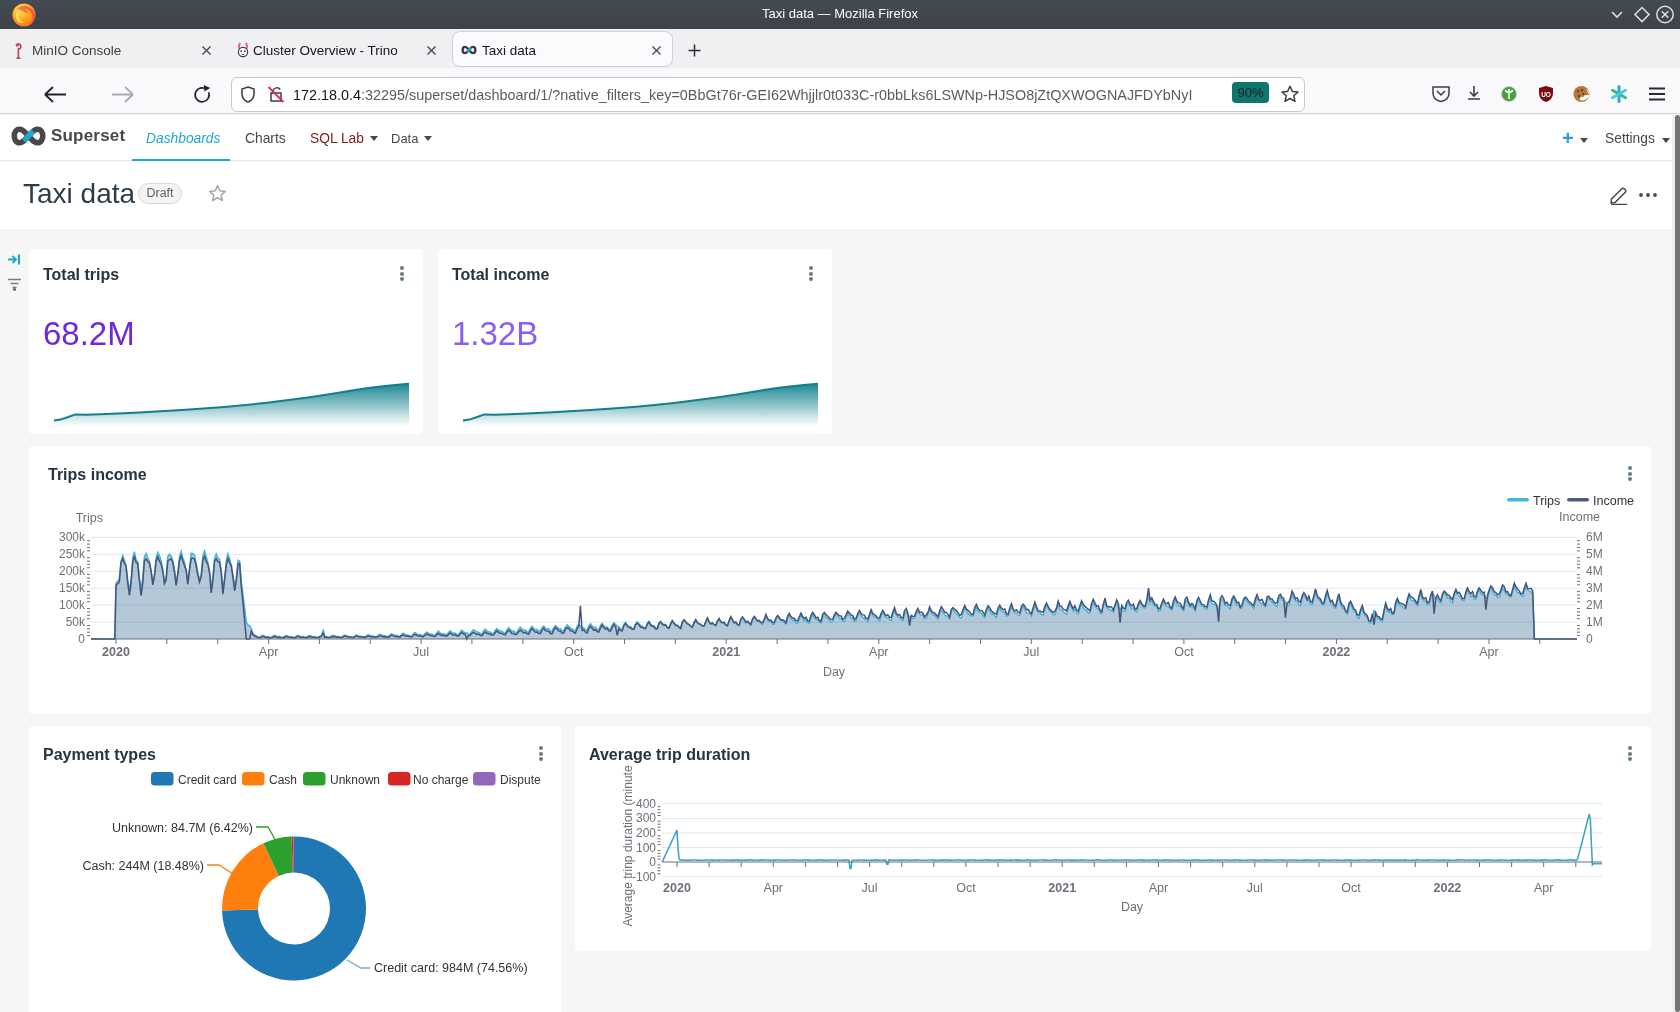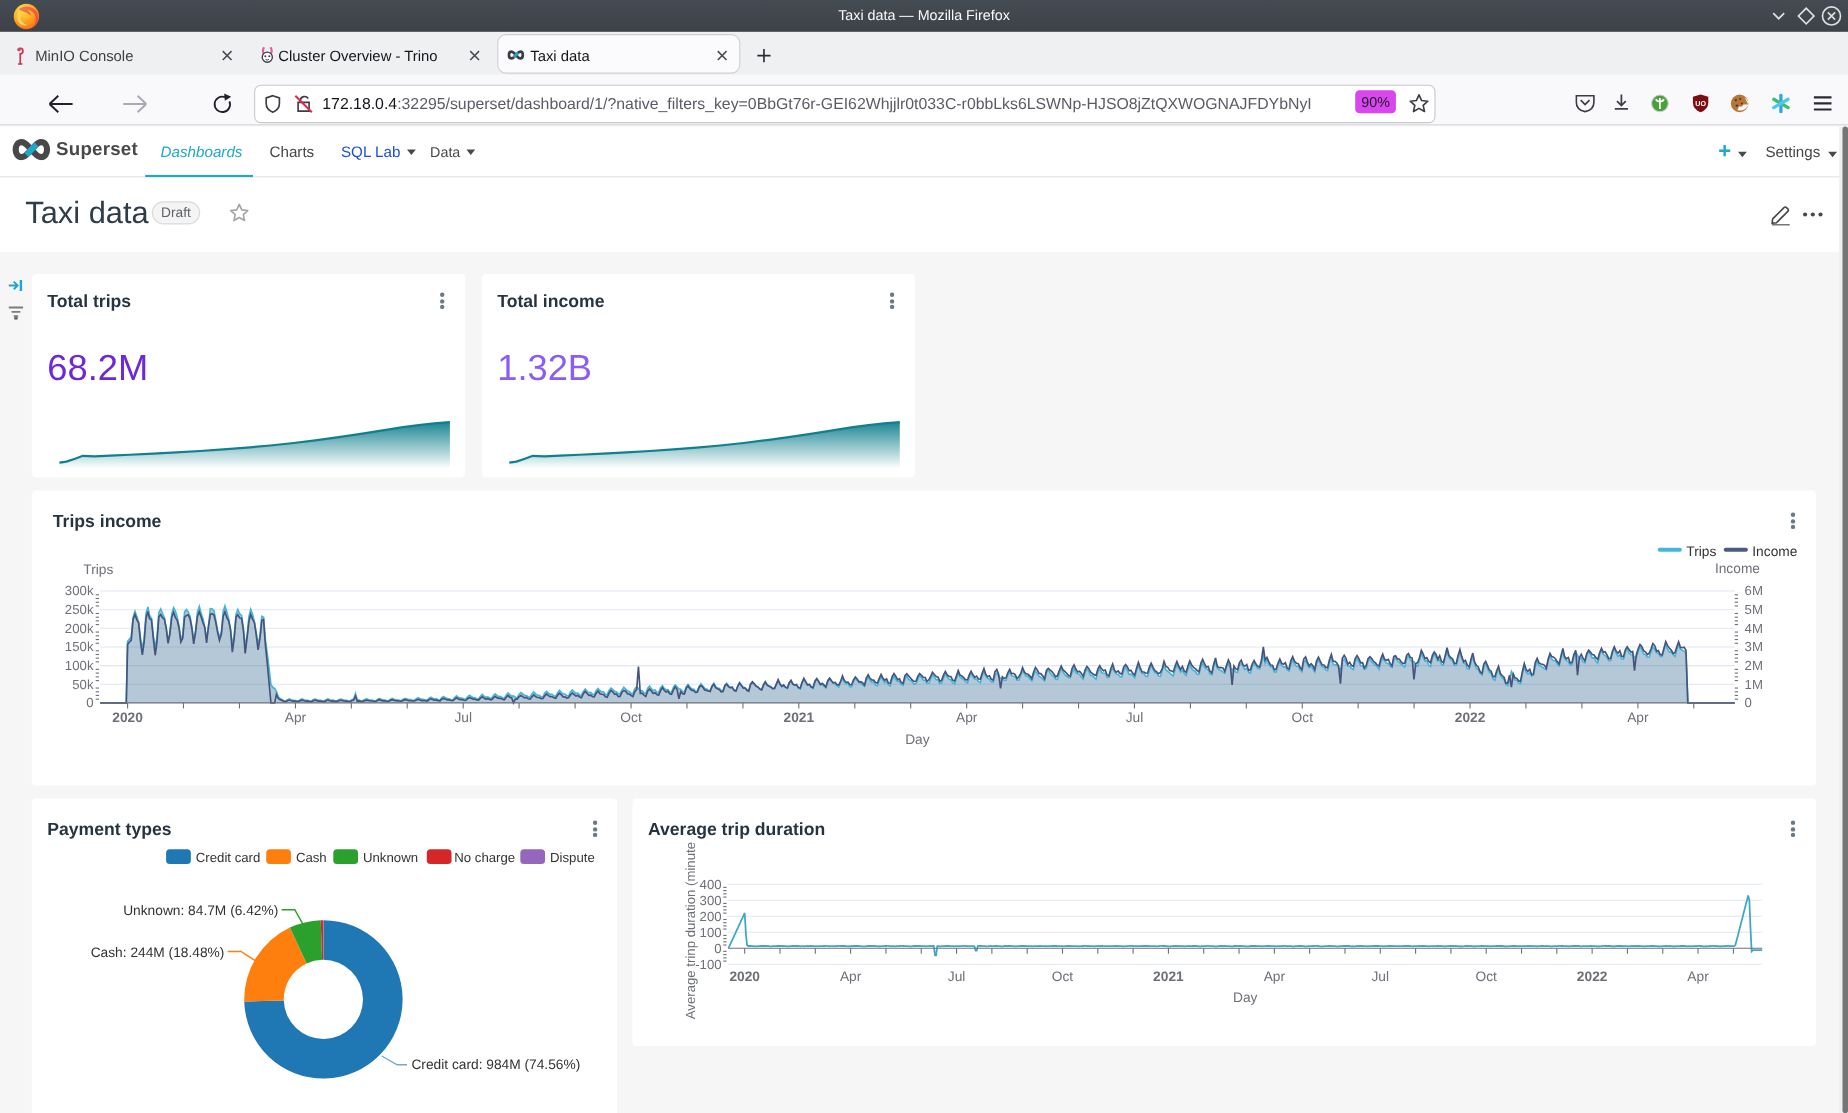--- a/index.html
+++ b/index.html
@@ -79,21 +79,21 @@
   <path d="M166.6,8.2 A7,7 0 1 1 162.6,4.3" stroke="#23222a" stroke-width="1.7" fill="none"></path>
     <path d="M161.8,0.9 L168.2,3.9 L162.4,7.6 Z" fill="#23222a"></path>
 </svg>
 <div class="abs" style="left:231px;top:77px;width:1074px;height:35px;background:#fff;border:1px solid #c8c8ce;border-radius:6px;"></div>
 <svg class="abs" style="left:240px;top:85px" width="46" height="19" viewBox="0 0 46 19">
   <path d="M8,2 L14,4 L14,9 Q14,14.5 8,17 Q2,14.5 2,9 L2,4 Z" fill="none" stroke="#3c3c44" stroke-width="1.5"></path>
   <path d="M33,8 L33,6 a4,4 0 0 1 7.2,-1.5 M31,8 L41,8 L41,16 L31,16 Z" fill="none" stroke="#3c3c44" stroke-width="1.5"></path>
   <path d="M28.5,2 L43.5,17" stroke="#e22850" stroke-width="1.8"></path>
 </svg>
 <div class="abs" style="left:293px;top:87px;font-size:14.4px;color:#15141a;">172.18.0.4<span style="color:#5b5b66;">:32295/superset/dashboard/1/?native_filters_key=0BbGt76r-GEI62Whjjlr0t033C-r0bbLks6LSWNp-HJSO8jZtQXWOGNAJFDYbNyI</span></div>
-<div class="abs" style="left:1232px;top:82px;width:37px;height:21px;background:#d946ef;border-radius:4px;text-align:center;line-height:21px;font-size:13px;color:#1b1b21;">90%</div>
+<div class="abs" style="left:1232px;top:82px;width:37px;height:21px;background:#0f766e;border-radius:4px;text-align:center;line-height:21px;font-size:13px;color:#1b1b21;">90%</div>
 <svg class="abs" style="left:1280px;top:84px" width="20" height="20" viewBox="0 0 20 20">
   <path d="M10,2.2 L12.4,7.4 L18,8 L13.8,11.8 L15,17.4 L10,14.5 L5,17.4 L6.2,11.8 L2,8 L7.6,7.4 Z" fill="none" stroke="#3c3c44" stroke-width="1.5" stroke-linejoin="round"></path>
 </svg>
 
 <svg class="abs" style="left:1432px;top:85px" width="236" height="18" viewBox="0 0 236 18">
   <path d="M1,2 L17,2 L17,8 Q17,15 9,16.5 Q1,15 1,8 Z" fill="none" stroke="#3c3c44" stroke-width="1.5"></path>
   <path d="M5,6 L9,10 L13,6" stroke="#3c3c44" stroke-width="1.5" fill="none"></path>
   <g transform="translate(34,0)">
       <path d="M8,1 L8,10 M4,7 L8,11 L12,7 M2,14 L14,14" stroke="#3c3c44" stroke-width="1.6" fill="none"></path>
     </g>
@@ -126,21 +126,21 @@
 
 <div class="abs" style="left:0;top:115px;width:1680px;height:46px;background:#fff;border-bottom:1px solid #e8e8e8;"></div>
 <svg class="abs" style="left:10px;top:126px" width="37" height="20" viewBox="0 0 37 20">
   <path d="M9.5,3.2 C2.5,3.2 2.5,16.8 9.5,16.8 C13.6,16.8 15.1,13.3 18.5,10 C21.9,6.7 23.4,3.2 27.5,3.2 C34.5,3.2 34.5,16.8 27.5,16.8 C23.4,16.8 21.9,13.3 18.5,10 C15.1,6.7 13.6,3.2 9.5,3.2 Z" fill="none" stroke="#484848" stroke-width="5.6"></path>
   <path d="M13.8,14.7 C15.4,13.2 16.9,11.6 18.5,10 C20.1,8.4 21.6,6.8 23.2,5.3" fill="none" stroke="#20a7c9" stroke-width="5.6"></path>
 </svg>
 <div class="abs" style="left:51px;top:126px;font-size:17px;font-weight:bold;color:#484848;letter-spacing:0.2px;">Superset</div>
 <div class="abs" style="left:146px;top:131px;font-size:13.8px;color:#20a7c9;font-style:italic;">Dashboards</div>
 <div class="abs" style="left:132px;top:159px;width:98px;height:2px;background:#20a7c9;"></div>
 <div class="abs" style="left:245px;top:131px;font-size:13.8px;color:#484848;">Charts</div>
-<div class="abs" style="left:310px;top:131px;font-size:13.8px;color:#1d4ed8;">SQL Lab <span style="display:inline-block;vertical-align:2px;margin-left:2px;width:0;height:0;border-left:4.5px solid transparent;border-right:4.5px solid transparent;border-top:5.5px solid #484848;"></span></div>
+<div class="abs" style="left:310px;top:131px;font-size:13.8px;color:#7f1d1d;">SQL Lab <span style="display:inline-block;vertical-align:2px;margin-left:2px;width:0;height:0;border-left:4.5px solid transparent;border-right:4.5px solid transparent;border-top:5.5px solid #484848;"></span></div>
 <div class="abs" style="left:391px;top:131px;font-size:13px;color:#484848;">Data <span style="display:inline-block;vertical-align:2px;margin-left:2px;width:0;height:0;border-left:4.5px solid transparent;border-right:4.5px solid transparent;border-top:5.5px solid #484848;"></span></div>
 <div class="abs" style="left:1562px;top:127px;font-size:20px;font-weight:bold;color:#20a7c9;">+</div>
 <div class="abs" style="left:1580px;top:138px;width:0;height:0;border-left:4.5px solid transparent;border-right:4.5px solid transparent;border-top:5.5px solid #484848;"></div>
 <div class="abs" style="left:1605px;top:131px;font-size:13.8px;color:#484848;">Settings</div>
 <div class="abs" style="left:1662px;top:138px;width:0;height:0;border-left:4.5px solid transparent;border-right:4.5px solid transparent;border-top:5.5px solid #484848;"></div>
 
 <div class="abs" style="left:0;top:162px;width:1680px;height:67px;background:#fff;"></div>
 <div class="abs" style="left:23px;top:178px;font-size:28px;color:#2e3d49;">Taxi data</div>
 <div class="abs" style="left:138px;top:183px;width:44px;height:21px;background:#f4f4f4;border:1px solid #d9d9d9;border-radius:11px;text-align:center;line-height:19px;font-size:12.5px;color:#5f6368;">Draft</div>
 <svg class="abs" style="left:208px;top:184px" width="19" height="19" viewBox="0 0 19 19">

